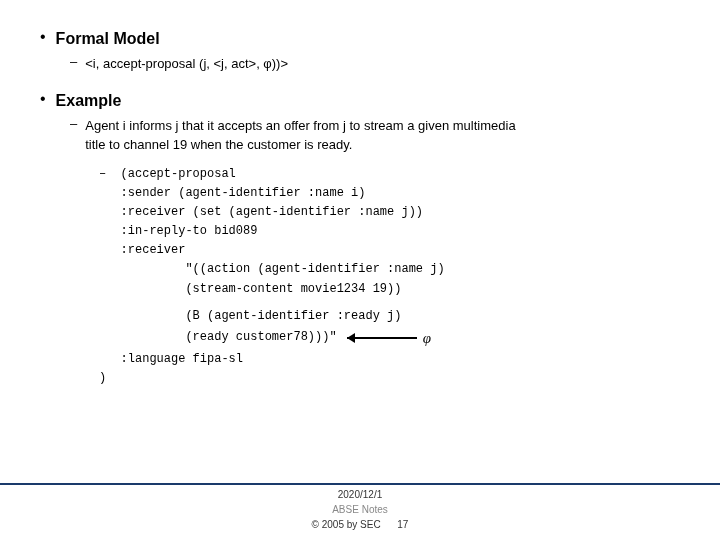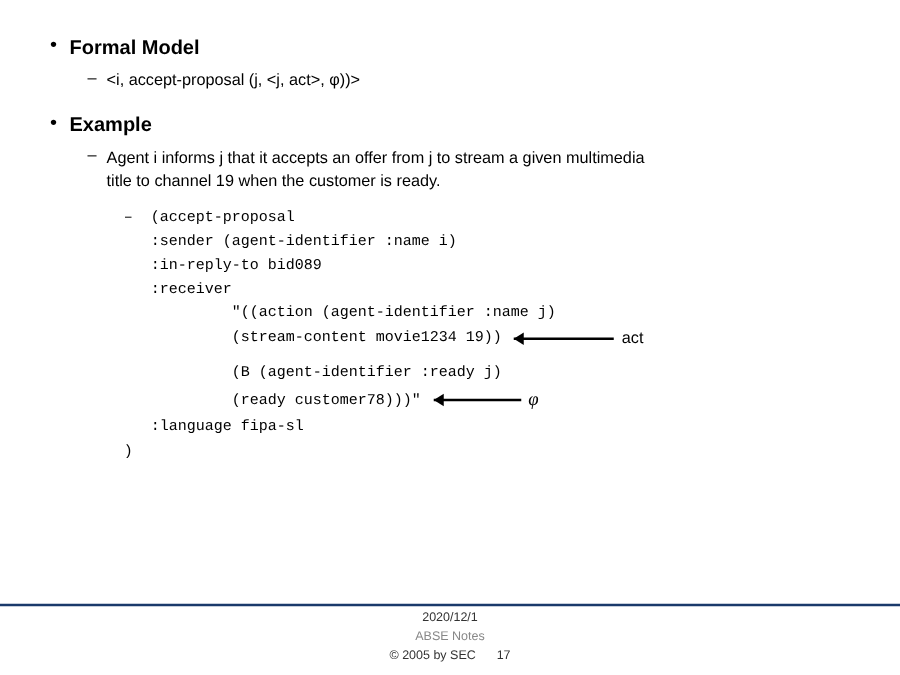--- a/index.html
+++ b/index.html
@@ -166,38 +166,33 @@
       </div>
 
       <div class="code-block">
         <div class="code-line">
           <span class="code-line-text">–  (accept-proposal</span>
         </div>
         <div class="code-line">
           <span class="code-line-text">   :sender (agent-identifier :name i)</span>
         </div>
         <div class="code-line">
+          <span class="code-line-text">   :receiver (set (agent-identifier :name j))</span>
+        </div>
+        <div class="code-line">
           <span class="code-line-text">   :in-reply-to bid089</span>
         </div>
         <div class="code-line">
           <span class="code-line-text">   :receiver</span>
         </div>
         <div class="code-line">
           <span class="code-line-text">            "((action (agent-identifier :name j)</span>
         </div>
         <div class="code-line">
           <span class="code-line-text">            (stream-content movie1234 19))</span>
-          <div class="arrow-container">
-            <div style="display:inline-flex;align-items:center;">
-              <div style="width:80px;height:2px;background:#000;position:relative;display:inline-block;">
-                <div style="position:absolute;left:0;top:-4px;width:0;height:0;border-top:5px solid transparent;border-bottom:5px solid transparent;border-right:8px solid #000;"></div>
-              </div>
-              <span class="arrow-label" style="margin-left:6px;">act</span>
-            </div>
-          </div>
         </div>
         <div class="code-line" style="height:8px;"></div>
         <div class="code-line">
           <span class="code-line-text">            (B (agent-identifier :ready j)</span>
         </div>
         <div class="code-line">
           <span class="code-line-text">            (ready customer78)))"</span>
           <div class="arrow-container">
             <div style="display:inline-flex;align-items:center;">
               <div style="width:70px;height:2px;background:#000;position:relative;display:inline-block;">

